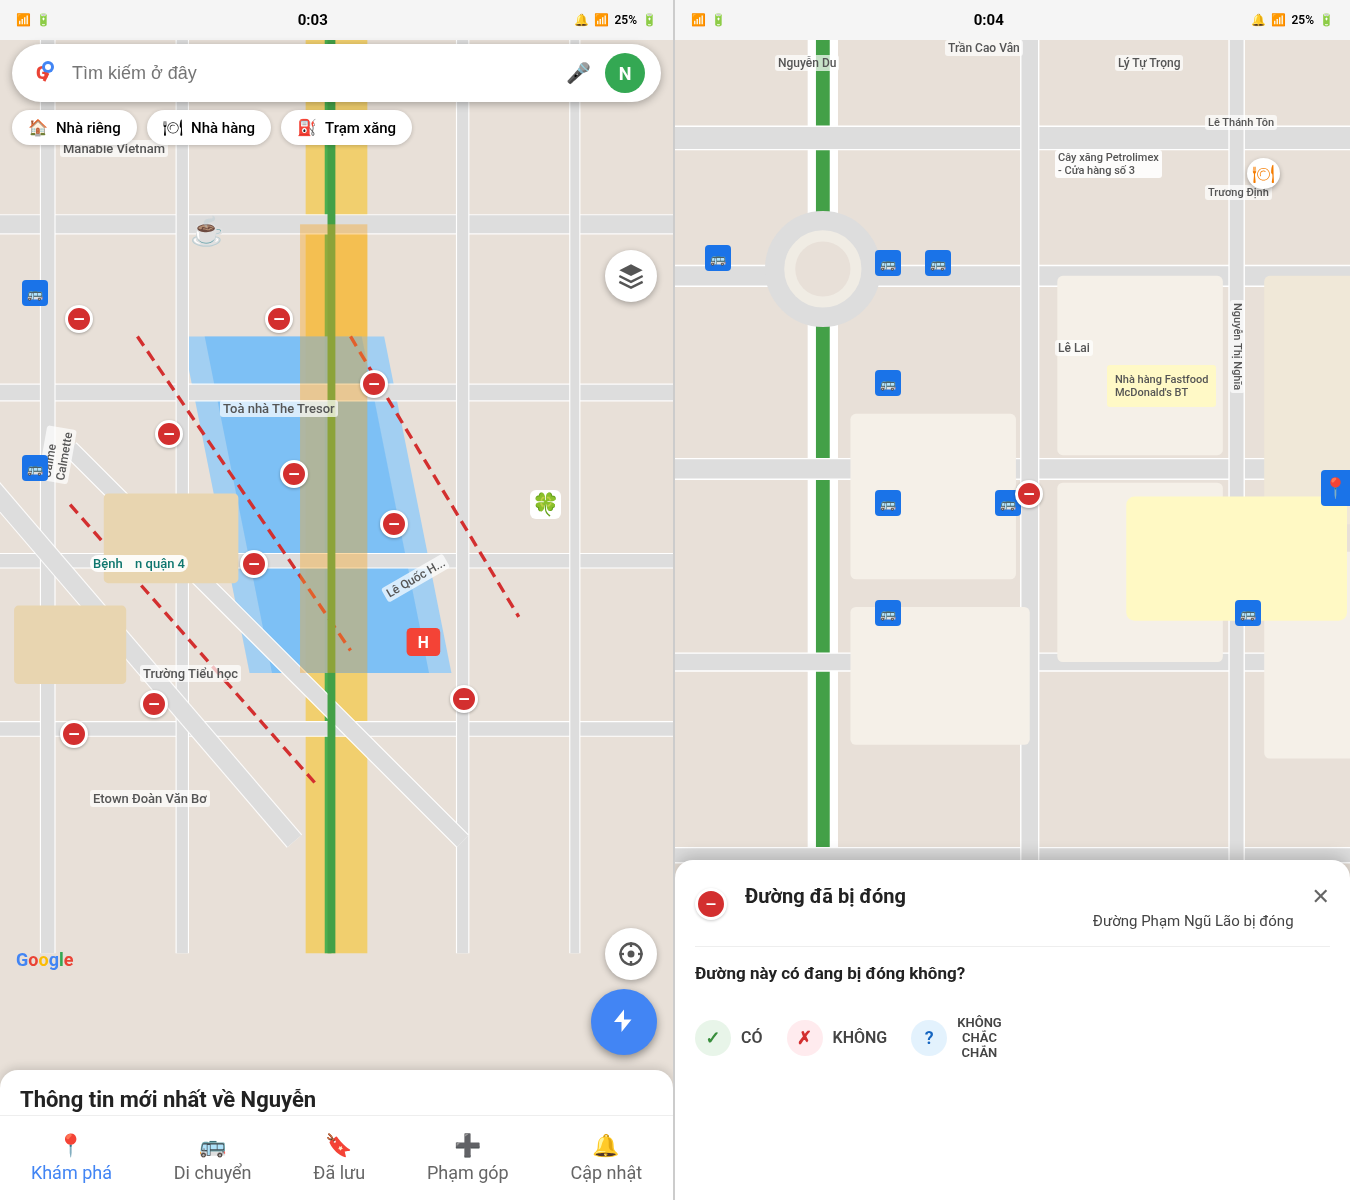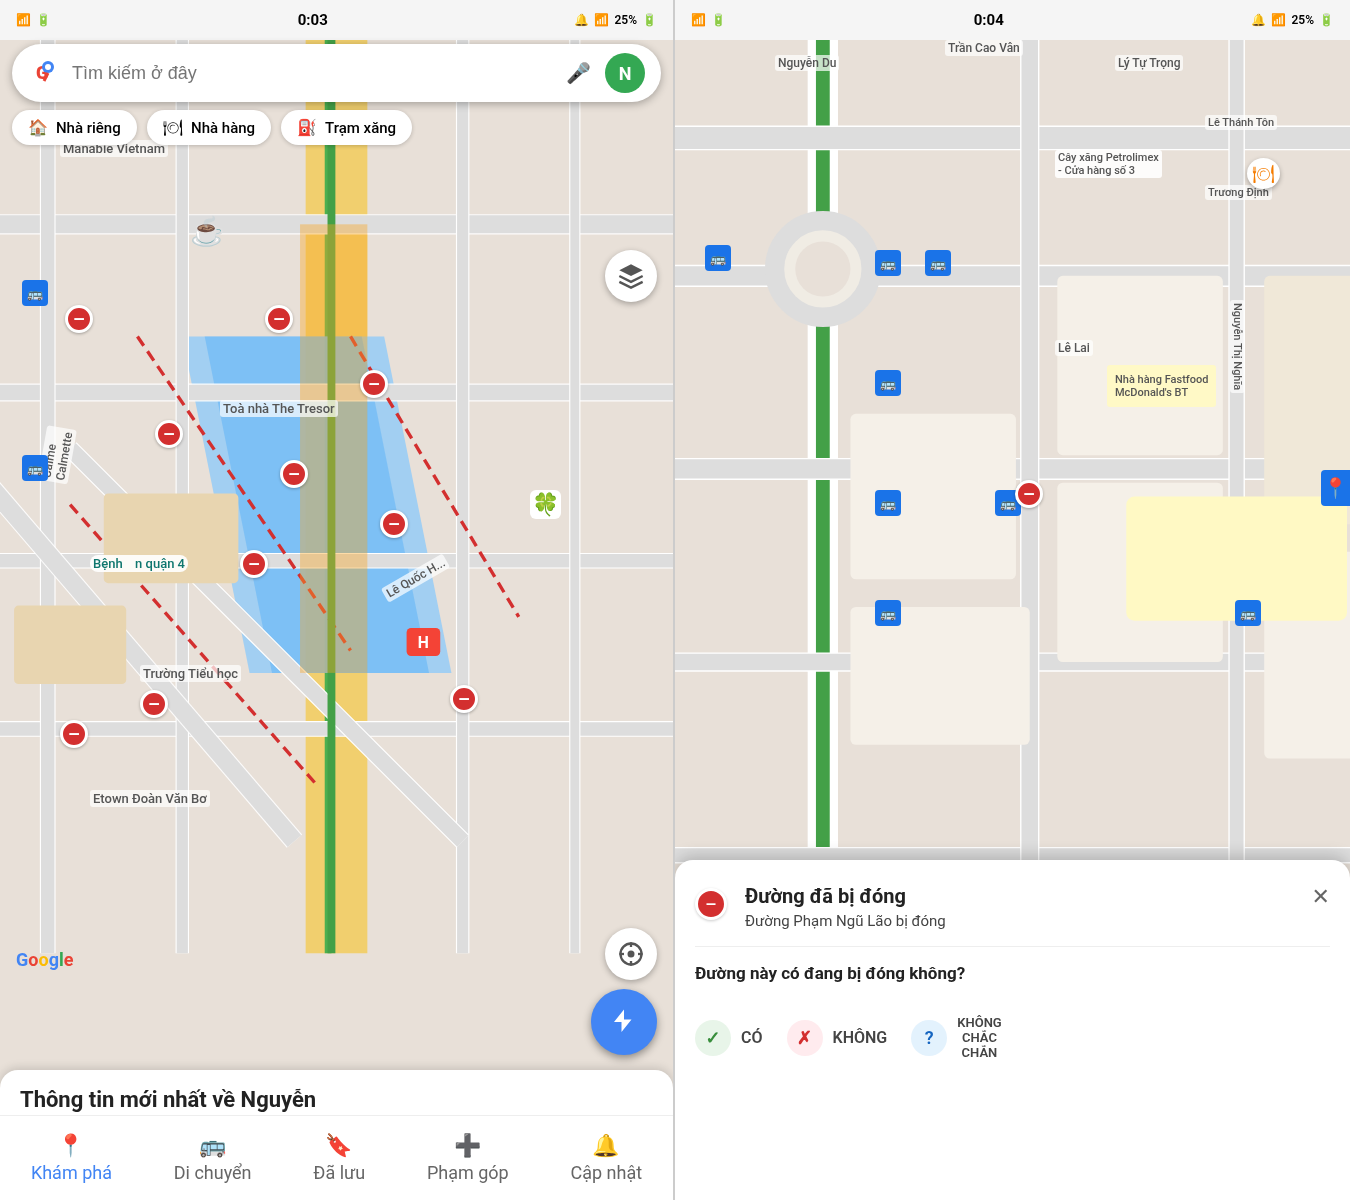--- a/index.html
+++ b/index.html
@@ -316,21 +316,21 @@
       justify-content: center;
     }
     .notif-icon::after {
       content: '—';
       color: white;
       font-size: 13px;
       font-weight: 900;
     }
     .notif-content { flex: 1; }
     .notif-title { font-size: 20px; font-weight: 700; color: #222; }
-    .notif-subtitle { font-size: 15px; color: #444; margin-top: 4px; }
+    .notif-subtitle { font-size: 15px; color: #444; margin-top: 4px; text-align: right; }
     .notif-time { font-size: 14px; color: #666; margin-top: 4px; }
     .notif-updated { font-size: 14px; color: #666; font-style: italic; margin-top: 6px; }
     .close-btn {
       font-size: 22px;
       color: #666;
       cursor: pointer;
       flex-shrink: 0;
     }
     .divider {
       height: 1px;

